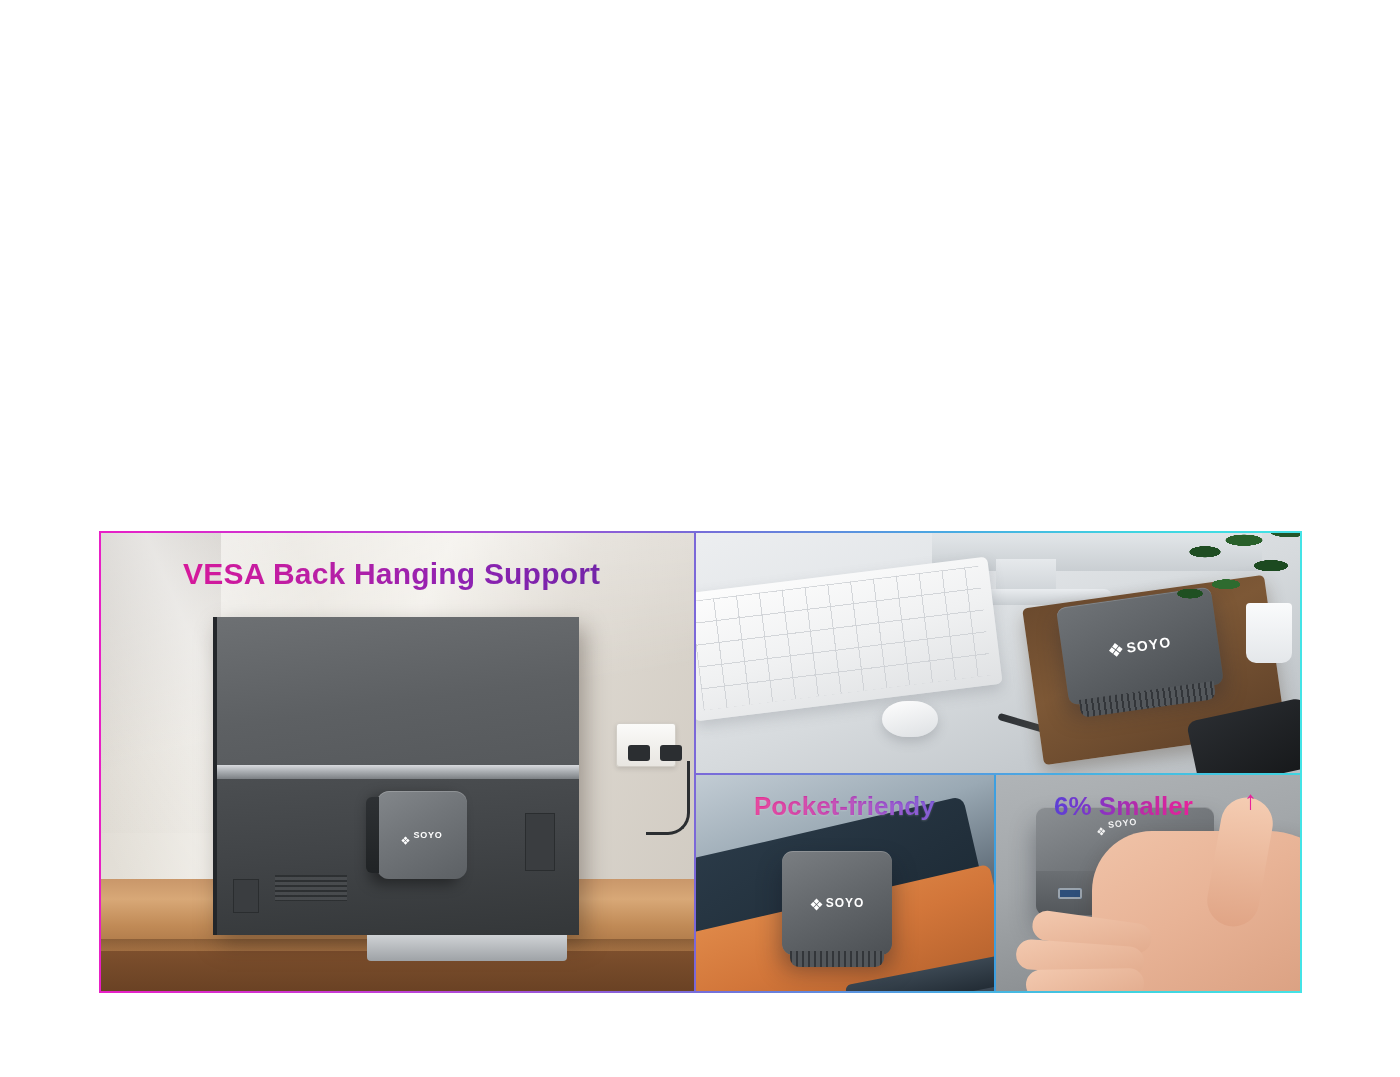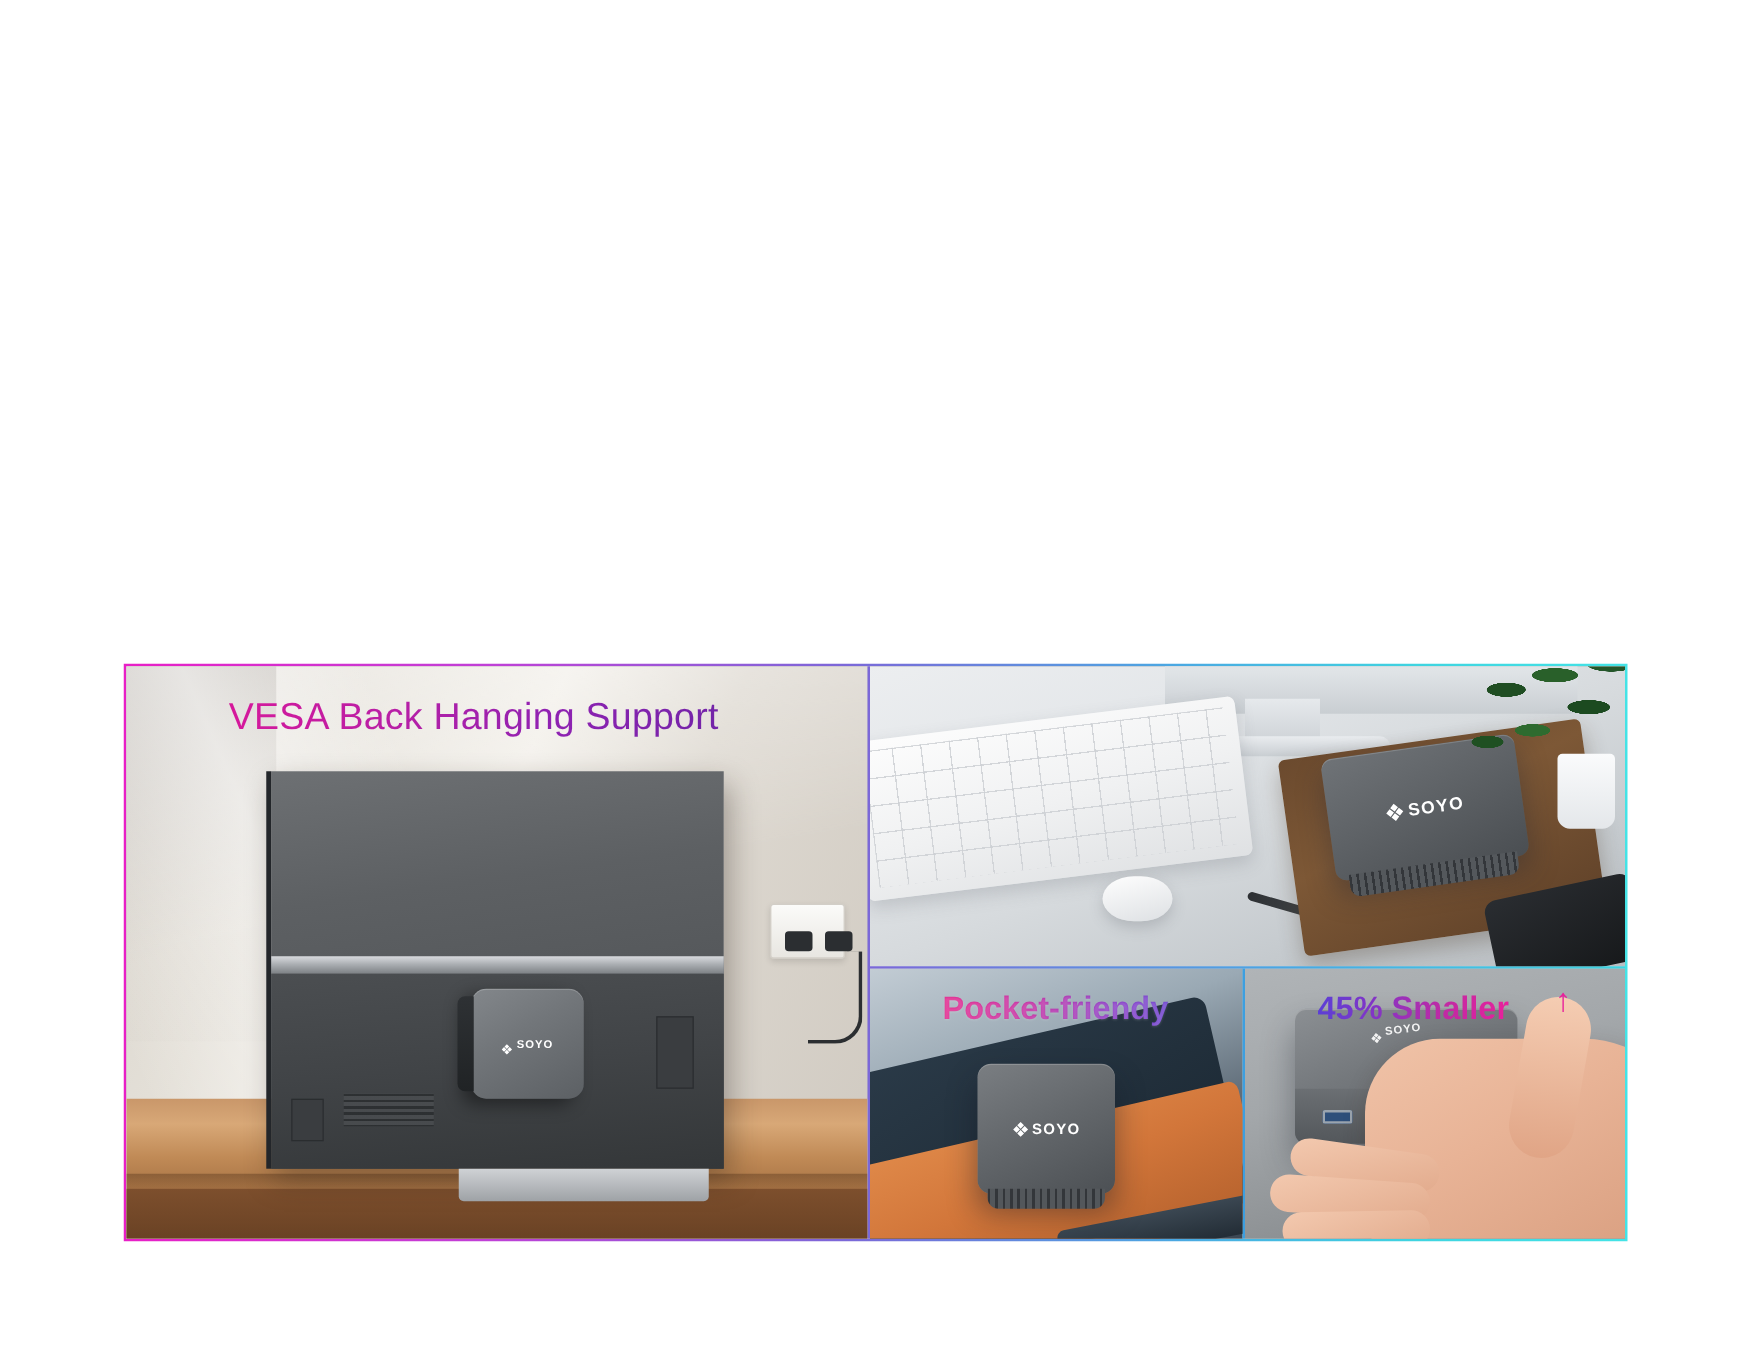--- a/index.html
+++ b/index.html
@@ -151,21 +151,21 @@
   .plug-a { right:44px; top:212px; }
   .plug-b { right:12px; top:212px; }
   .cable {
     position:absolute; right:4px; top:228px; width:44px; height:74px;
     border-right:3px solid #2b2e31; border-bottom:3px solid #2b2e31;
     border-radius:0 0 22px 0;
   }
   .vesa-title {
     position:absolute;
     left:82px; top:24px;
-    font-size:30px; font-weight:400; letter-spacing:0.2px;
+    font-size:30px; font-weight:700; letter-spacing:0.2px;
     background:linear-gradient(90deg,#d6189b 0%, #b81fa6 34%, #8f22b2 66%, #7324a8 100%);
     -webkit-background-clip:text; background-clip:text; color:transparent;
     z-index:6;
   }
 
   
   .right-col { position:relative; width:605px; height:100%; display:flex; flex-direction:column; }
 
   
   .panel-size {
@@ -487,21 +487,21 @@
               <div class="jack"></div>
               <div class="pwr"></div>
             </div>
           </div>
           <div class="hand">
             <div class="finger f1"></div>
             <div class="finger f2"></div>
             <div class="finger f3"></div>
             <div class="thumb"></div>
           </div>
-          <div class="smaller-title">45% Smaller</div>
+          <div class="smaller-title">6% Smaller</div>
           <div class="arrow-up">↑</div>
         </div>
 
       </div>
     </div>
 
    </div>
   </div>
 </div>
 

